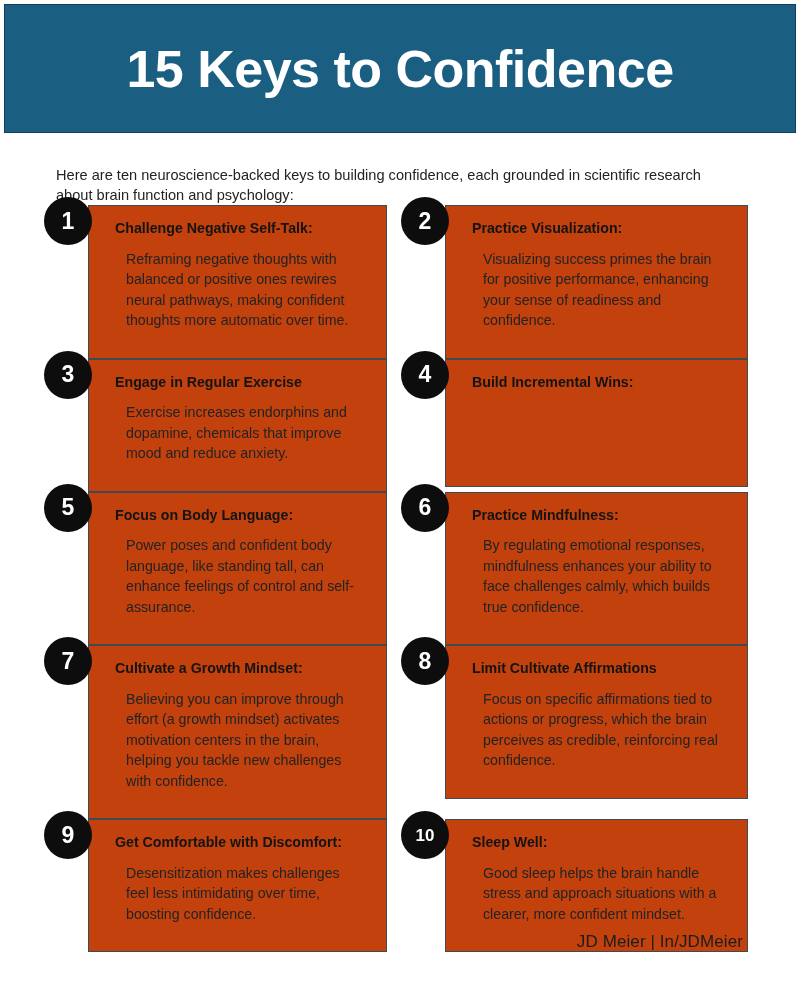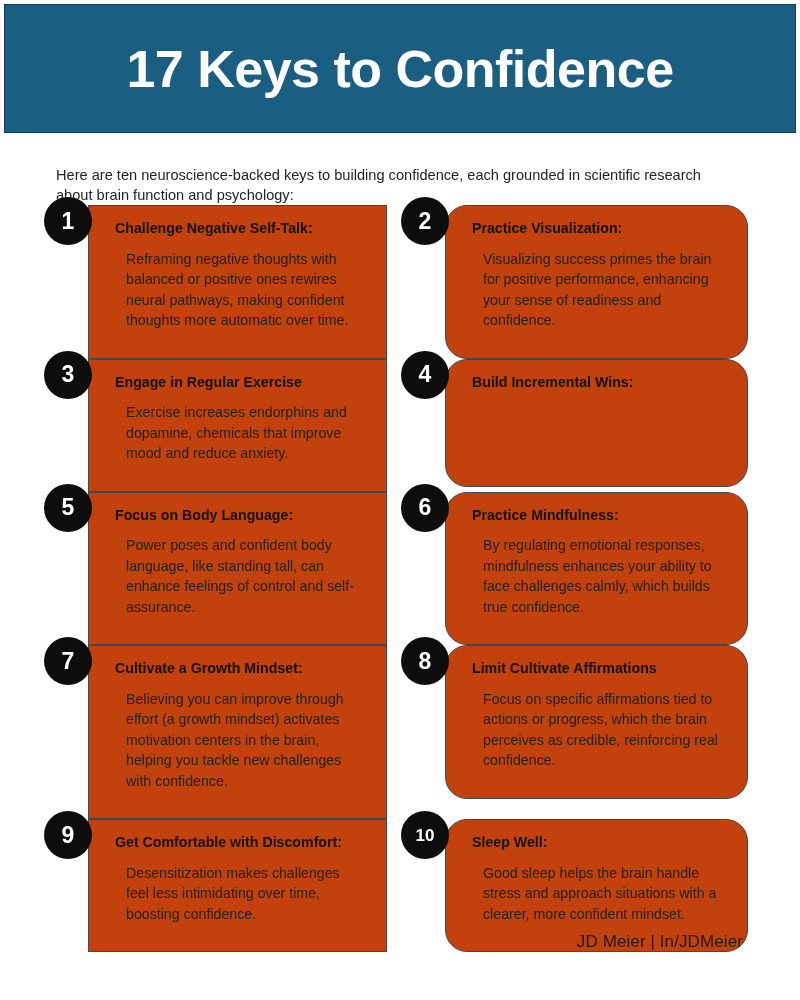--- a/index.html
+++ b/index.html
@@ -76,21 +76,20 @@
     border: 1.3px solid #3f4a52;
     box-sizing: border-box;
     margin-left: 88px;
     margin-right: 13px;
     min-height: 128px;
     padding: 14px 16px 16px 26px;
   }
   .col.right .card {
     margin-left: 45px;
     margin-right: 52px;
-    border-radius: 22px;
   }
 
   .badge {
     position: absolute;
     left: 44px;
     top: -8px;
     width: 48px;
     height: 48px;
     border-radius: 50%;
     background: #0d0d0d;
@@ -130,21 +129,21 @@
     font-size: 17px;
     color: #1d1d1d;
     letter-spacing: 0.1px;
     white-space: nowrap;
   }
 </style>
 </head>
 <body>
 
 <div class="header-band">
-  <div class="header-title">17 Keys to Confidence</div>
+  <div class="header-title">15 Keys to Confidence</div>
 </div>
 
 <p class="intro">Here are ten neuroscience-backed keys to building confidence, each grounded in scientific research about brain function and psychology:</p>
 
 <div class="grid">
 
   <div class="row">
     <div class="col left">
       <div class="badge">1</div>
       <div class="card">

